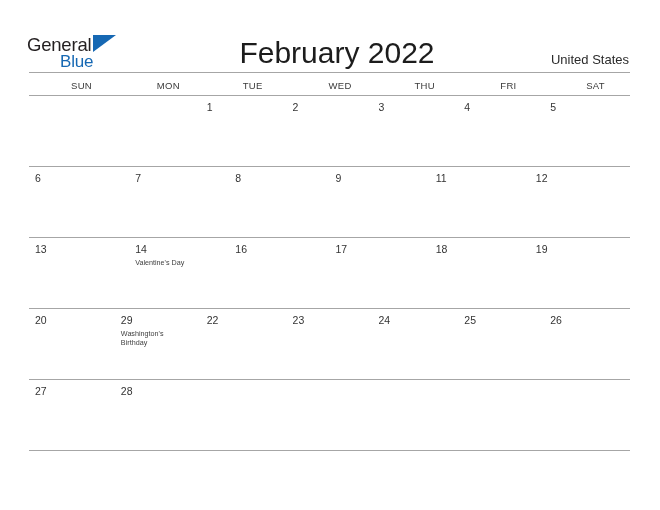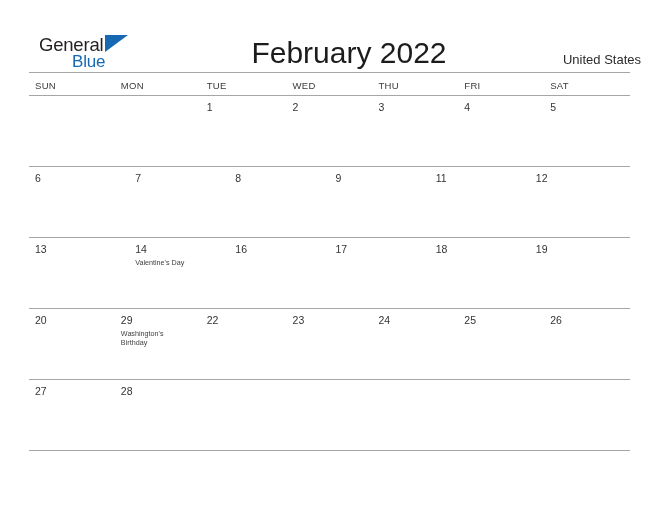--- a/index.html
+++ b/index.html
@@ -17,21 +17,21 @@
   .page {
     position: relative;
     width: 660px;
     height: 510px;
     box-sizing: border-box;
   }
 
   
   .header {
     position: absolute;
-    left: 39px;
+    left: 27px;
     top: 24px;
     width: 602px;
     height: 48px;
     display: flex;
     align-items: flex-end;
     justify-content: flex-end;
   }
 
   
   .logo {
@@ -114,20 +114,21 @@
     box-sizing: border-box;
   }
   .weekday {
     flex: 1 1 0;
     font-size: 9.5px;
     letter-spacing: 0.3px;
     color: #3a3a3a;
     padding-left: 6px;
     padding-top: 7px;
     box-sizing: border-box;
+    margin-left: 36px;
   }
   .week {
     display: flex;
     width: 601px;
     height: 71px;
     border-bottom: 1px solid #a6a6a6;
     box-sizing: border-box;
   }
   .day {
     flex: 1 1 0;

